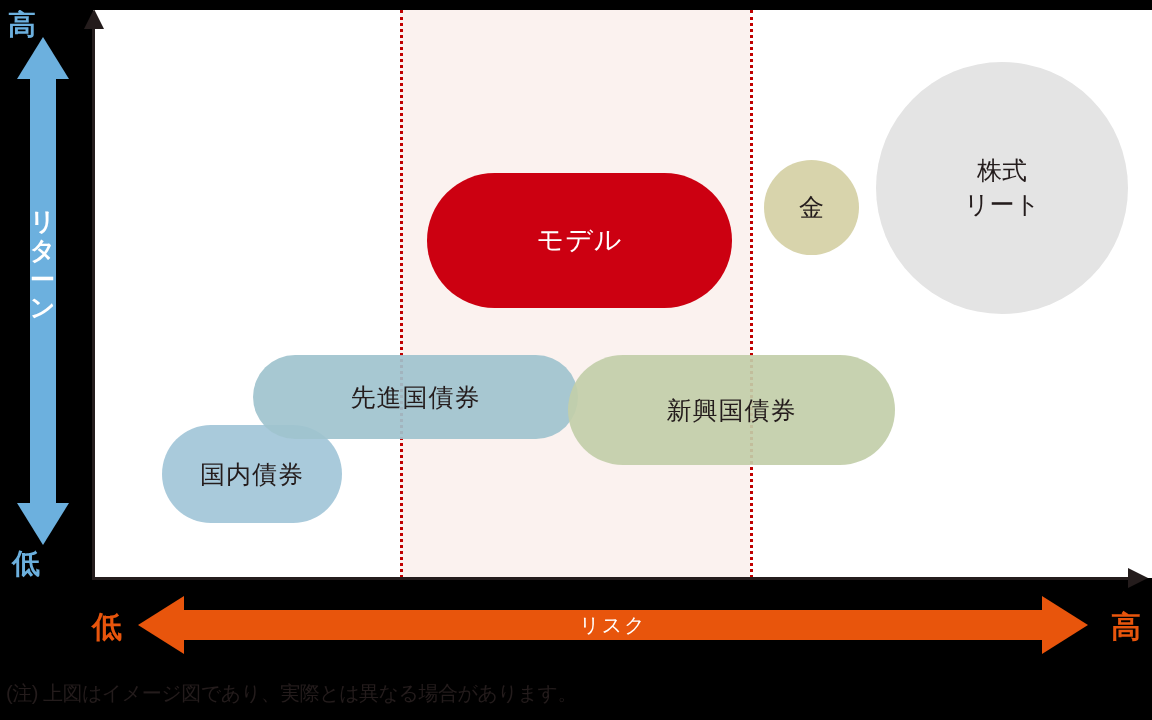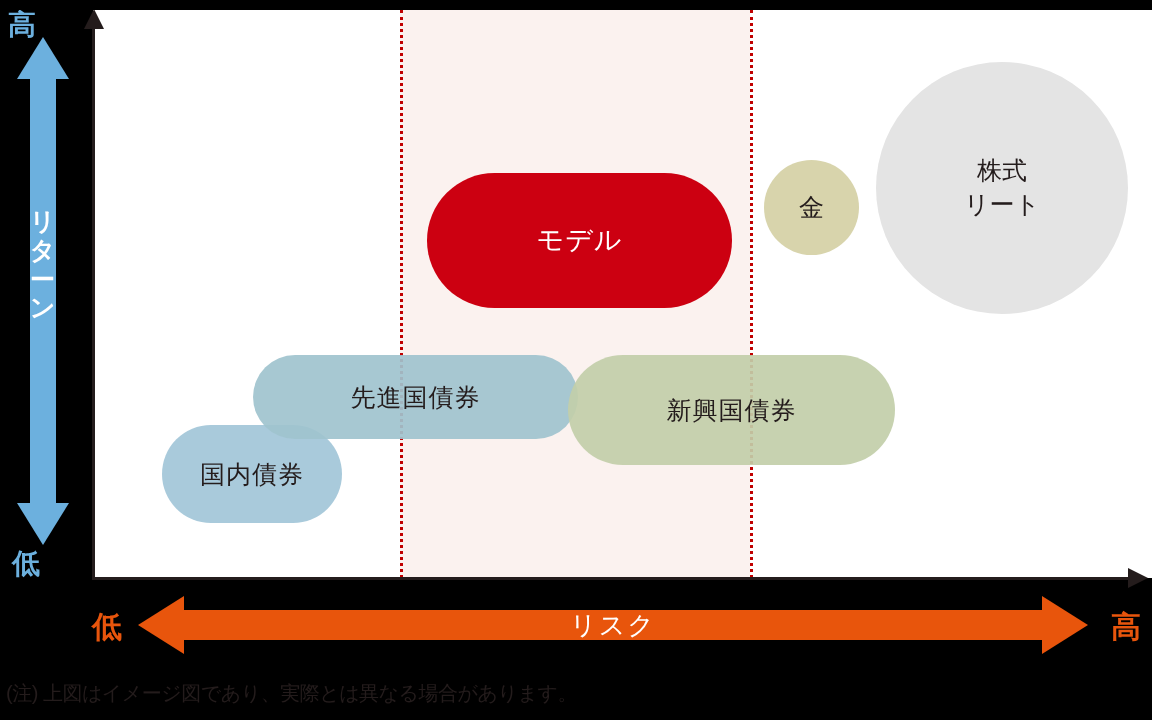--- a/index.html
+++ b/index.html
@@ -170,21 +170,21 @@
     border-left: 46px solid #E8550C;
   }
   .risk-label {
     position: absolute;
     left: 0; top: 0;
     width: 950px;
     height: 58px;
     line-height: 58px;
     text-align: center;
     color: #ffffff;
-    font-size: 26px;
+    font-size: 20px;
     letter-spacing: 2px;
   }
   .cap-risk {
     position: absolute;
     color: #E8550C;
     font-size: 30px;
     font-weight: bold;
     top: 607px;
   }
   .cap-low-x  { left: 92px; }

